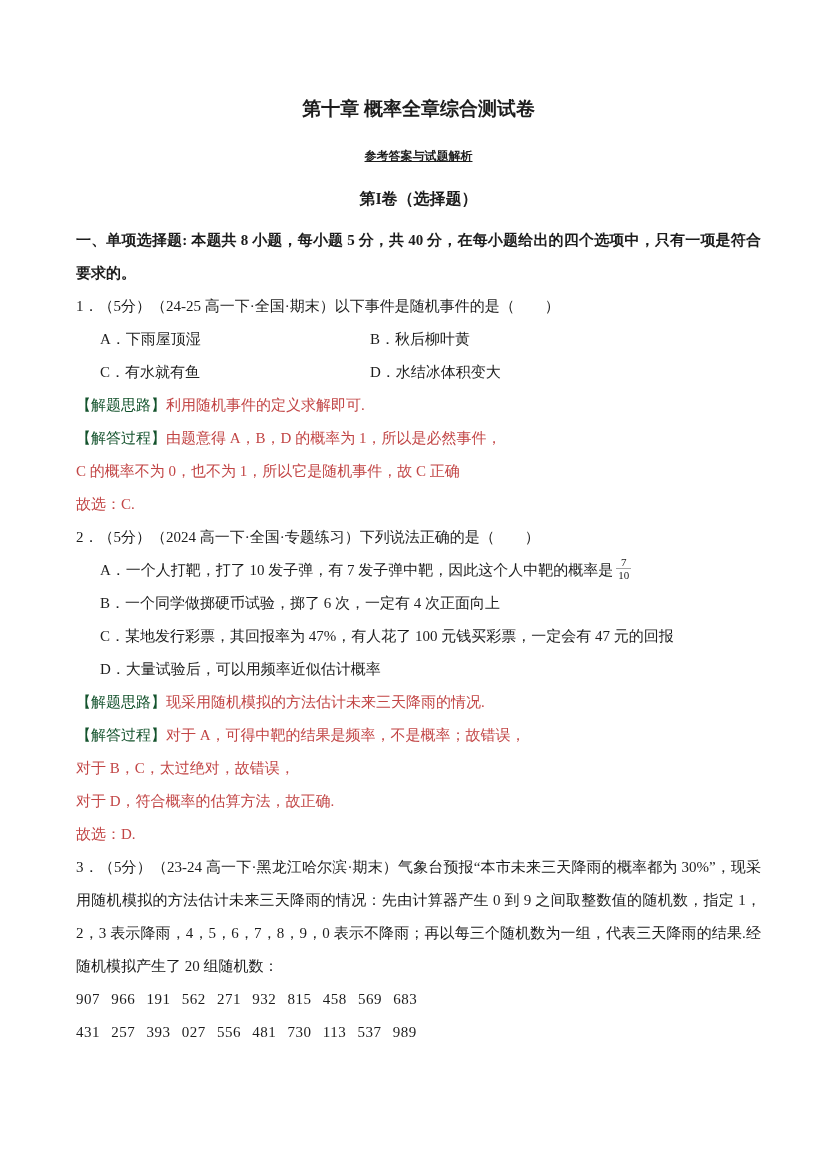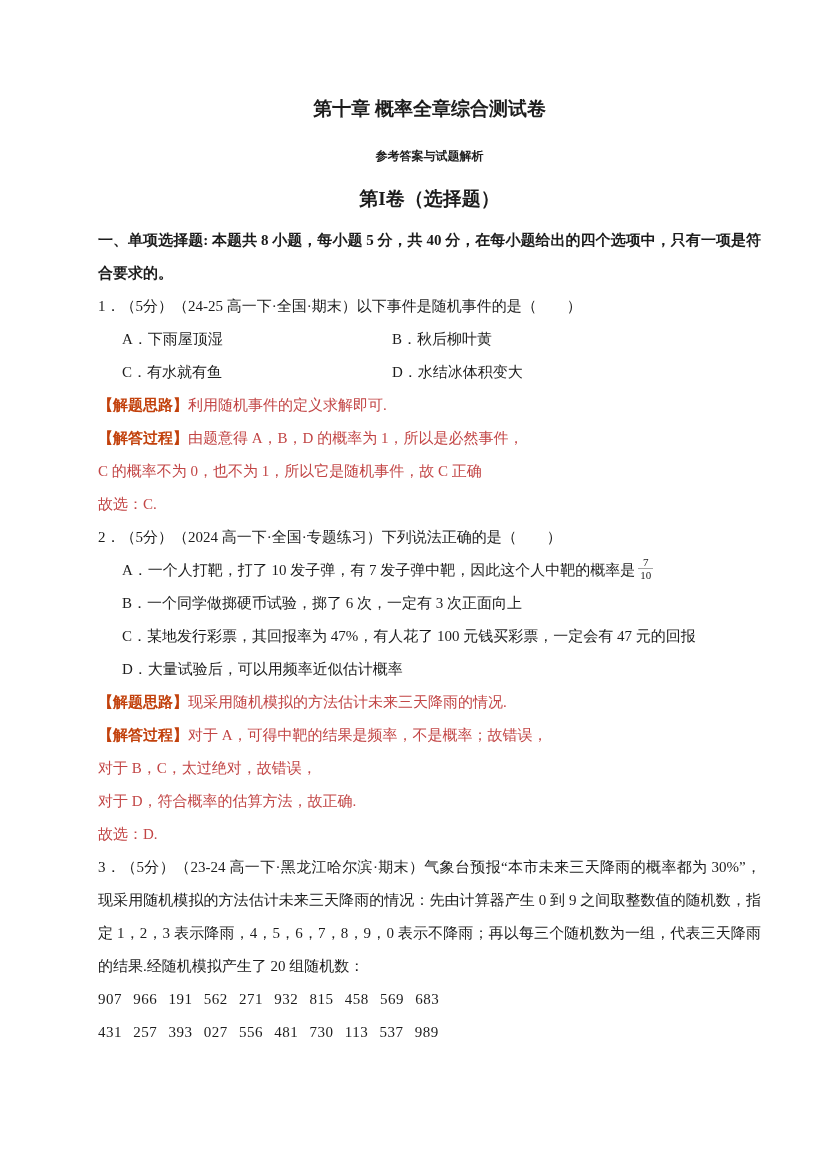--- a/index.html
+++ b/index.html
@@ -6,58 +6,59 @@
   .page {
     position: relative;
     width: 827px;
     height: 1169px;
     margin: 0 auto;
     background: #ffffff;
     color: #1c1c1c;
     font-family: "Liberation Serif", "DejaVu Serif", serif;
     font-size: 15px;
     line-height: 33px;
-    padding: 94px 66px 0 98px;
+    padding: 94px 66px 0 76px;
     box-sizing: border-box;
     overflow: hidden;
   }
   .doc-title {
     font-size: 19px;
     font-weight: bold;
     text-align: center;
     line-height: 30px;
     margin: 0;
   }
   .doc-subtitle {
     font-size: 12px;
     font-weight: bold;
     text-align: center;
     line-height: 16px;
     margin: 24px 0 0 0;
+    text-decoration: underline;
   }
   .section-title {
-    font-size: 19px;
+    font-size: 16px;
     font-weight: bold;
     text-align: center;
     line-height: 26px;
     margin: 22px 0 0 0;
   }
   .instruction {
     font-weight: bold;
     font-size: 15px;
     margin: 12px 0 0 0;
     text-align: justify;
   }
   p.line { margin: 0; text-align: justify; }
   .opts-grid { display: flex; margin-left: 24px; }
   .opts-grid .cell { width: 270px; }
   .opts-grid .cell:last-child { width: auto; }
   .opt-line { margin: 0 0 0 24px; }
   .red { color: #c24545; margin: 0; text-align: justify; }
-  .red-label { color: #c2410c; font-weight: bold; }
+  .red-label { color: #14532d; font-weight: normal; }
   .nums { margin: 0; word-spacing: 7px; letter-spacing: 0.5px; }
   .frac {
     display: inline-block;
     vertical-align: middle;
     text-align: center;
     line-height: 1;
     margin-left: 3px;
     transform: translateY(-3px);
   }
   .frac .num { display: block; font-size: 11px; line-height: 12px; padding: 0 2px; }
@@ -85,21 +86,21 @@
     </div>
     <p class="red"><span class="red-label">【解题思路】</span><span>利用随机事件的定义求解即可.</span></p>
     <p class="red"><span class="red-label">【解答过程】</span><span>由题意得 A，B，D 的概率为 1，所以是必然事件，</span></p>
     <p class="red">C 的概率不为 0，也不为 1，所以它是随机事件，故 C 正确</p>
     <p class="red">故选：C.</p>
   </div>
 
   <div>
     <p class="line">2．（5分）（2024 高一下·全国·专题练习）下列说法正确的是（　　）</p>
     <p class="opt-line"><span>A．一个人打靶，打了 10 发子弹，有 7 发子弹中靶，因此这个人中靶的概率是</span><span class="frac"><span class="num">7</span><span class="den">10</span></span></p>
-    <p class="opt-line">B．一个同学做掷硬币试验，掷了 6 次，一定有 3 次正面向上</p>
+    <p class="opt-line">B．一个同学做掷硬币试验，掷了 6 次，一定有 4 次正面向上</p>
     <p class="opt-line">C．某地发行彩票，其回报率为 47%，有人花了 100 元钱买彩票，一定会有 47 元的回报</p>
     <p class="opt-line">D．大量试验后，可以用频率近似估计概率</p>
     <p class="red"><span class="red-label">【解题思路】</span><span>现采用随机模拟的方法估计未来三天降雨的情况.</span></p>
     <p class="red"><span class="red-label">【解答过程】</span><span>对于 A，可得中靶的结果是频率，不是概率；故错误，</span></p>
     <p class="red">对于 B，C，太过绝对，故错误，</p>
     <p class="red">对于 D，符合概率的估算方法，故正确.</p>
     <p class="red">故选：D.</p>
   </div>
 
   <div>

